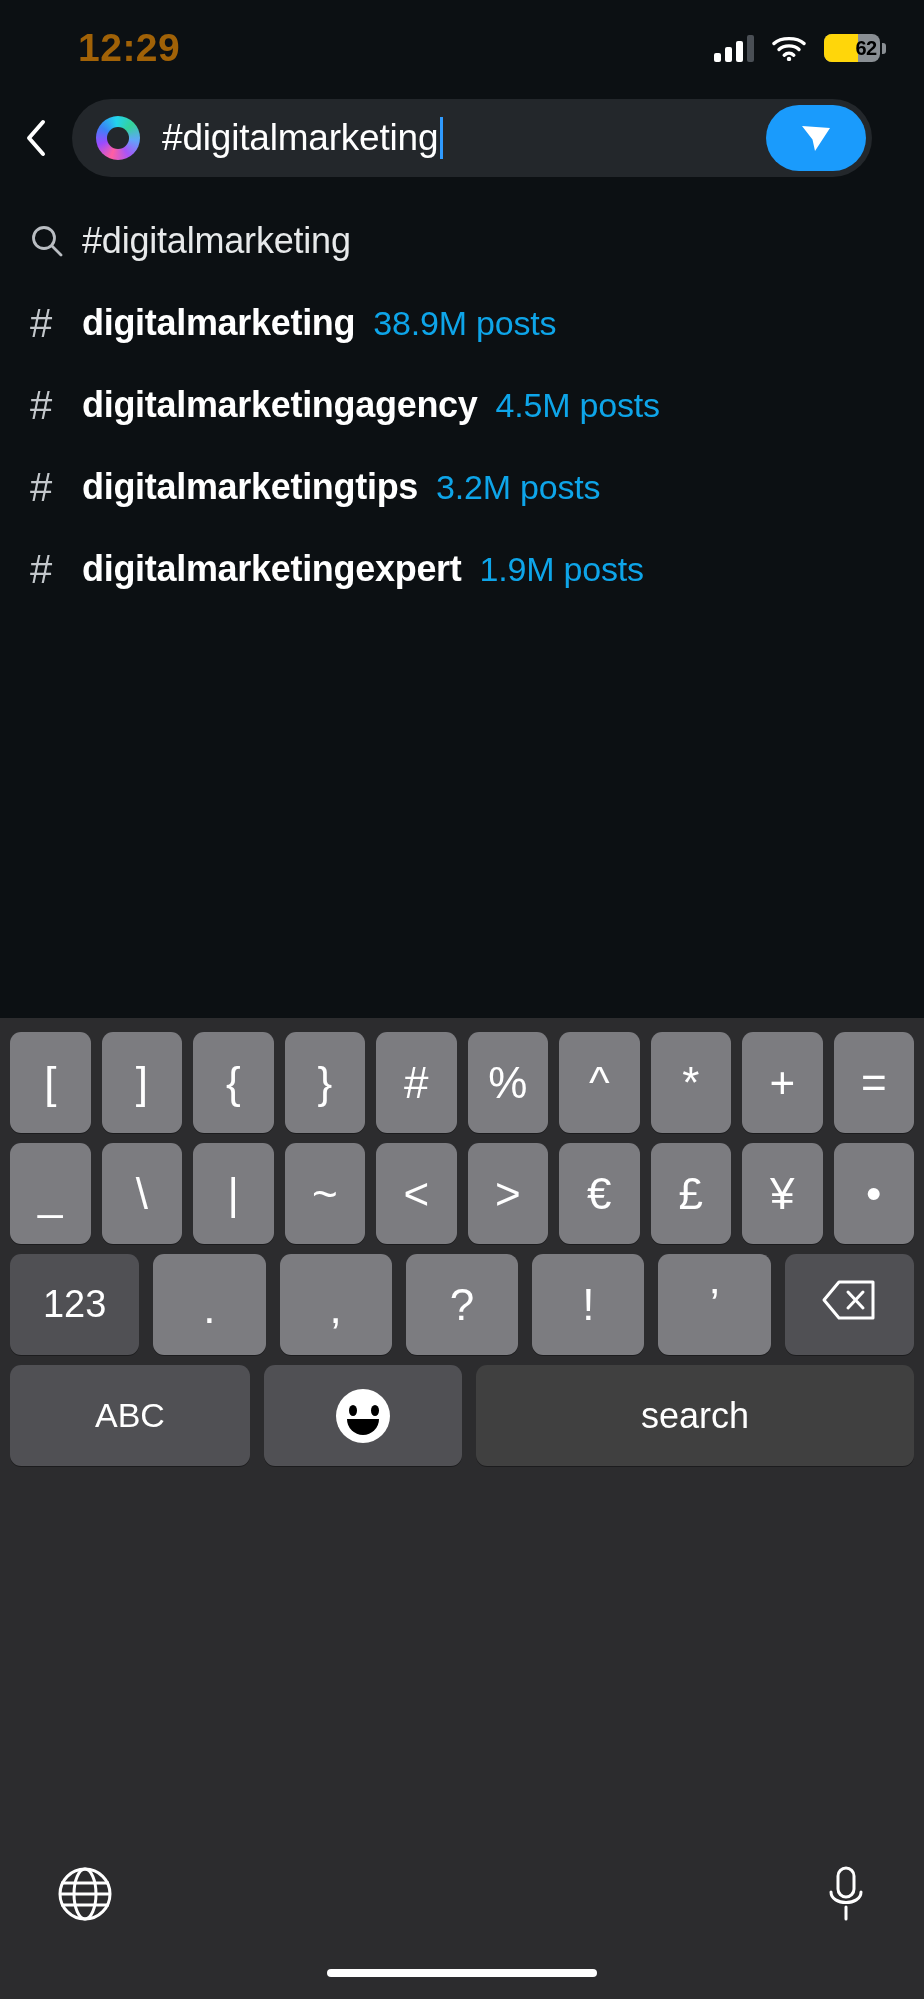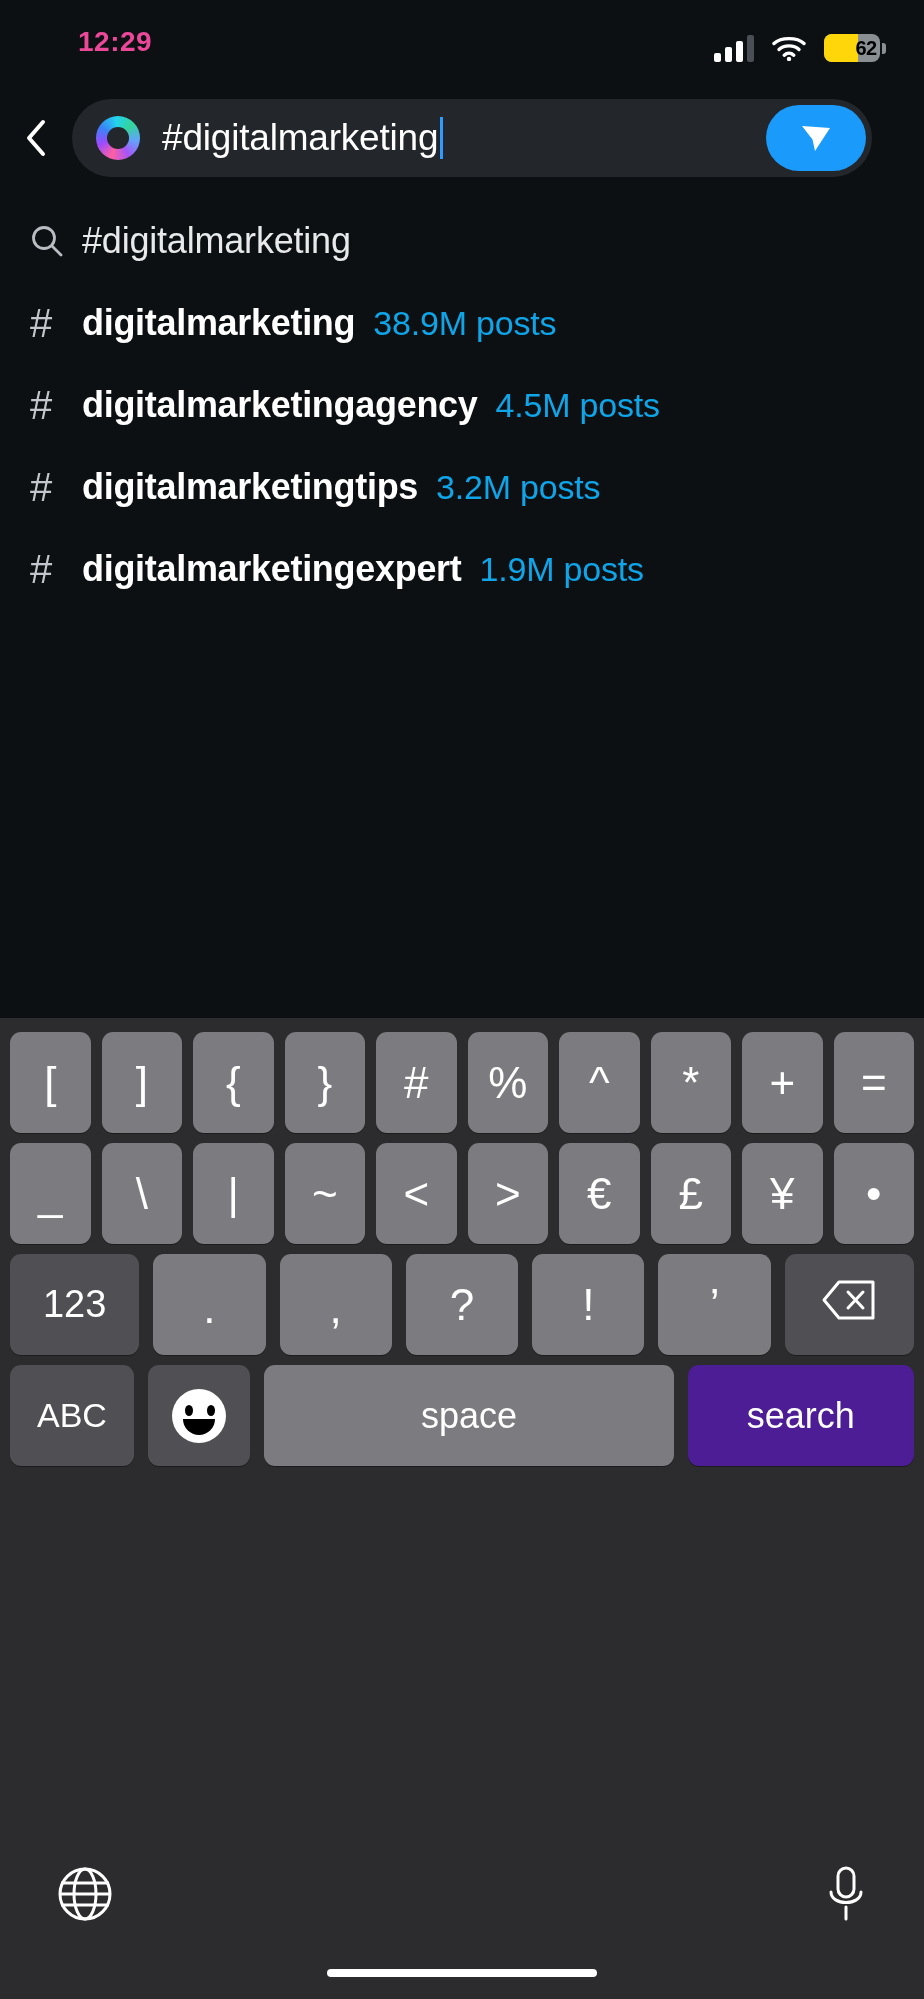--- a/index.html
+++ b/index.html
@@ -8,21 +8,21 @@
     background:#000; overflow:hidden;
     font-family:"Liberation Sans", sans-serif;
     -webkit-font-smoothing:antialiased;
   }
   #phone { position:relative; width:924px; height:1999px; background:#0c1013; overflow:hidden; }
 
   
   .statusbar{ position:absolute; top:0; left:0; width:924px; height:92px; }
   .sb-time{
     position:absolute; left:78px; top:26px;
-    font-size:28px; font-weight:600; color:#ec4899; letter-spacing:.5px;
+    font-size:39px; font-weight:600; color:#a16207; letter-spacing:.5px;
   }
   .sb-right{ position:absolute; right:38px; top:30px; display:flex; align-items:center; gap:18px; height:36px; }
   .sig{ display:flex; align-items:flex-end; gap:4px; height:28px; }
   .sig i{ display:block; width:7px; background:#fff; border-radius:2px; }
   .sig i:nth-child(1){height:9px;}
   .sig i:nth-child(2){height:15px;}
   .sig i:nth-child(3){height:21px;}
   .sig i:nth-child(4){height:27px; background:#4a4f55;}
   .wifi{ width:34px; height:26px; position:relative; }
   .batt{
@@ -87,21 +87,21 @@
   .krow.r3{ height:101px; padding:0 10px; gap:14px; margin-top:10px; }
   .krow.r4{ height:101px; padding:0 10px; gap:14px; margin-top:10px; }
   .key{
     background:#7c7c80; border-radius:11px; height:101px;
     display:flex; align-items:center; justify-content:center;
     color:#fff; font-size:44px; font-weight:400; cursor:pointer;
     box-shadow:0 1px 0 rgba(0,0,0,.35);
     flex:1 1 0; min-width:0;
   }
   .key.dark{ background:#505054; }
-  .key.blue{ background:#4c1d95; font-size:36px; }
+  .key.blue{ background:#404040; font-size:36px; }
   .key.space{ flex:3.8 1 0; font-size:36px; }
   .key.abc{ flex:1.15 1 0; font-size:34px; }
   .key.emoji{ flex:.95 1 0; }
   .key.searchk{ flex:2.1 1 0; }
   .key.k123{ flex:1.15 1 0; font-size:38px; }
   .key.bksp{ flex:1.15 1 0; }
   .key.punct{ font-size:44px; align-items:flex-end; padding-bottom:22px; }
 
   .bottombar{
     position:absolute; left:0; bottom:0; width:924px; height:150px;
@@ -271,21 +271,20 @@
           </svg>
         </span>
       </span>
     </div>
 
     <div class="krow r4">
       <span class="key dark abc">ABC</span>
       <span class="key dark emoji">
         <span class="emoji-face"></span>
       </span>
-      <span class="key space">space</span>
       <span class="key blue searchk">search</span>
     </div>
 
     <div class="bottombar">
       <span>
         <span>
           <svg width="58" height="58" viewBox="0 0 58 58">
             <circle cx="29" cy="29" r="25" stroke="#fff" stroke-width="3" fill="none"></circle>
             <ellipse cx="29" cy="29" rx="11" ry="25" stroke="#fff" stroke-width="3" fill="none"></ellipse>
             <path d="M5 18 H53 M5 40 H53 M4 29 H54" stroke="#fff" stroke-width="3" fill="none"></path>

